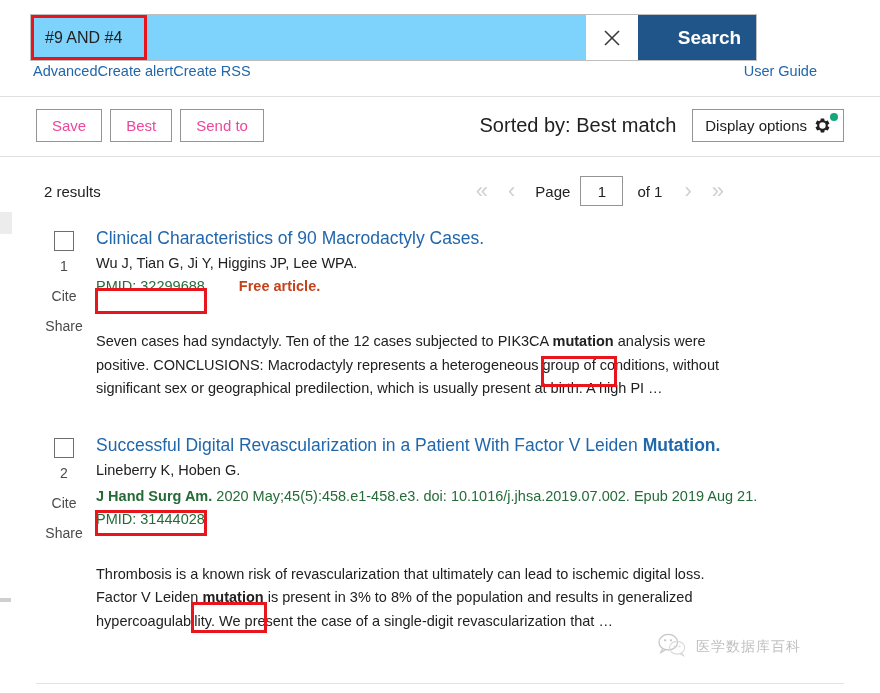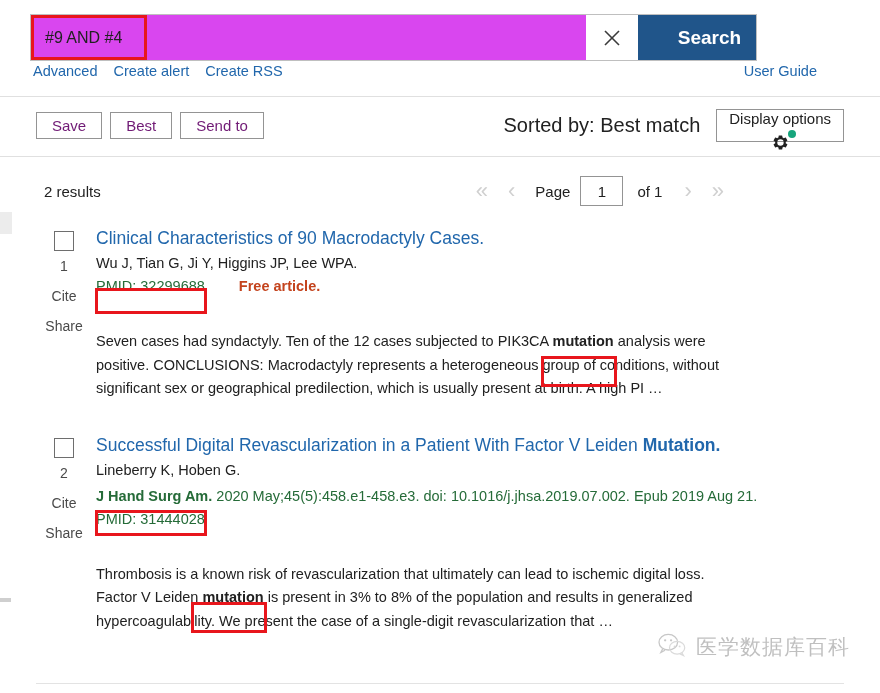--- a/index.html
+++ b/index.html
@@ -36,21 +36,21 @@
     align-items: stretch;
     border: 1px solid #bfbfbf;
     box-sizing: border-box;
     background: #fff;
   }
   .search-input-wrap {
     flex: 1 1 auto;
     position: relative;
     display: flex;
     align-items: center;
-    background: #d946ef;
+    background: #7dd3fc;
   }
   .search-input {
     border: 0;
     outline: 0;
     width: 100%;
     height: 100%;
     font-family: "Liberation Sans", sans-serif;
     font-size: 16px;
     color: #212121;
     padding: 0 14px;
@@ -99,21 +99,21 @@
 
   .links-row {
     position: absolute;
     left: 33px;
     top: 63px;
     width: 820px;
     display: flex;
     align-items: center;
     font-size: 14.5px;
   }
-  .links-left { display: flex; gap: 16px; }
+  .links-left { display: flex; }
   .links-right { margin-left: auto; padding-right: 36px; }
   .link {
     color: #2167ac;
     text-decoration: none;
     cursor: pointer;
     white-space: nowrap;
   }
 
   
   .toolbar {
@@ -126,24 +126,24 @@
     position: absolute;
     left: 36px;
     right: 36px;
     top: 12px;
     display: flex;
     align-items: center;
   }
   .btn-outline {
     border: 1px solid #949494;
     background: #fff;
-    color: #701a75;
+    color: #ec4899;
     font-family: "Liberation Sans", sans-serif;
     font-size: 15px;
-    height: 27px;
+    height: 33px;
     padding: 0 15px;
     margin-right: 8px;
     cursor: pointer;
     display: inline-flex;
     align-items: center;
     justify-content: center;
     box-sizing: border-box;
   }
   .sorted-by {
     margin-left: auto;
@@ -157,21 +157,20 @@
     background: #fff;
     height: 33px;
     padding: 0 12px;
     display: inline-flex;
     align-items: center;
     gap: 7px;
     cursor: pointer;
     position: relative;
     box-sizing: border-box;
     font-size: 15px;
-    flex-direction: column;
   }
   .gear-wrap { position: relative; display: inline-flex; }
   .green-dot {
     position: absolute;
     right: -7px;
     top: -4px;
     width: 8px;
     height: 8px;
     border-radius: 50%;
     background: #17a57c;
@@ -348,21 +347,21 @@
     left: 657px;
     top: 632px;
     display: flex;
     align-items: center;
     gap: 9px;
     opacity: 0.55;
     pointer-events: none;
   }
   .watermark-text {
     font-family: Liberation Sans, sans-serif;
-    font-size: 21px;
+    font-size: 14px;
     color: #8c8c8c;
     letter-spacing: 1px;
   }
 </style>
 </head>
 <body>
 
 <div class="search-region">
 
   <div class="search-row">

